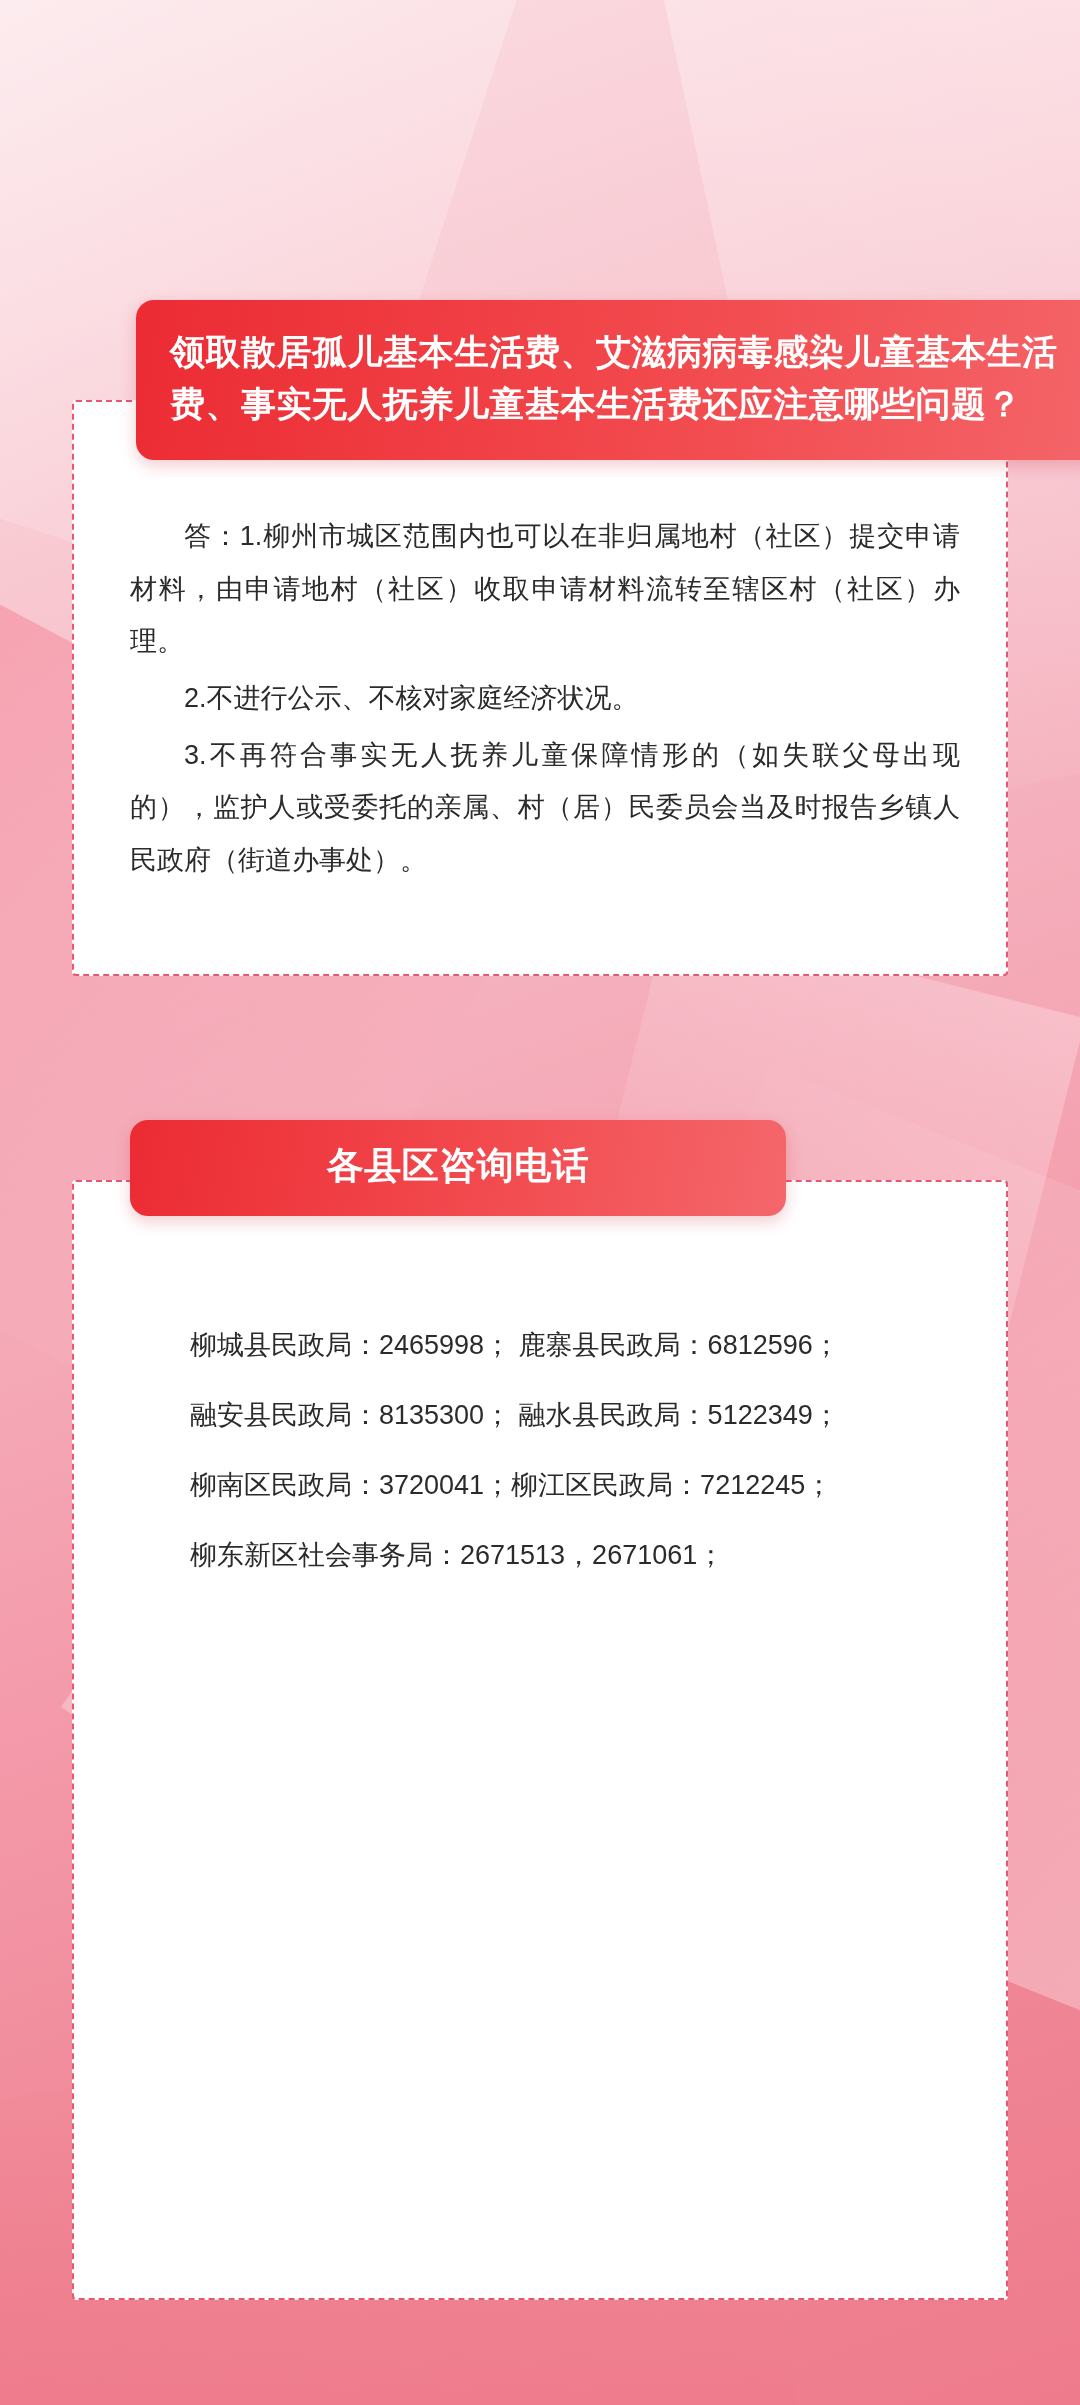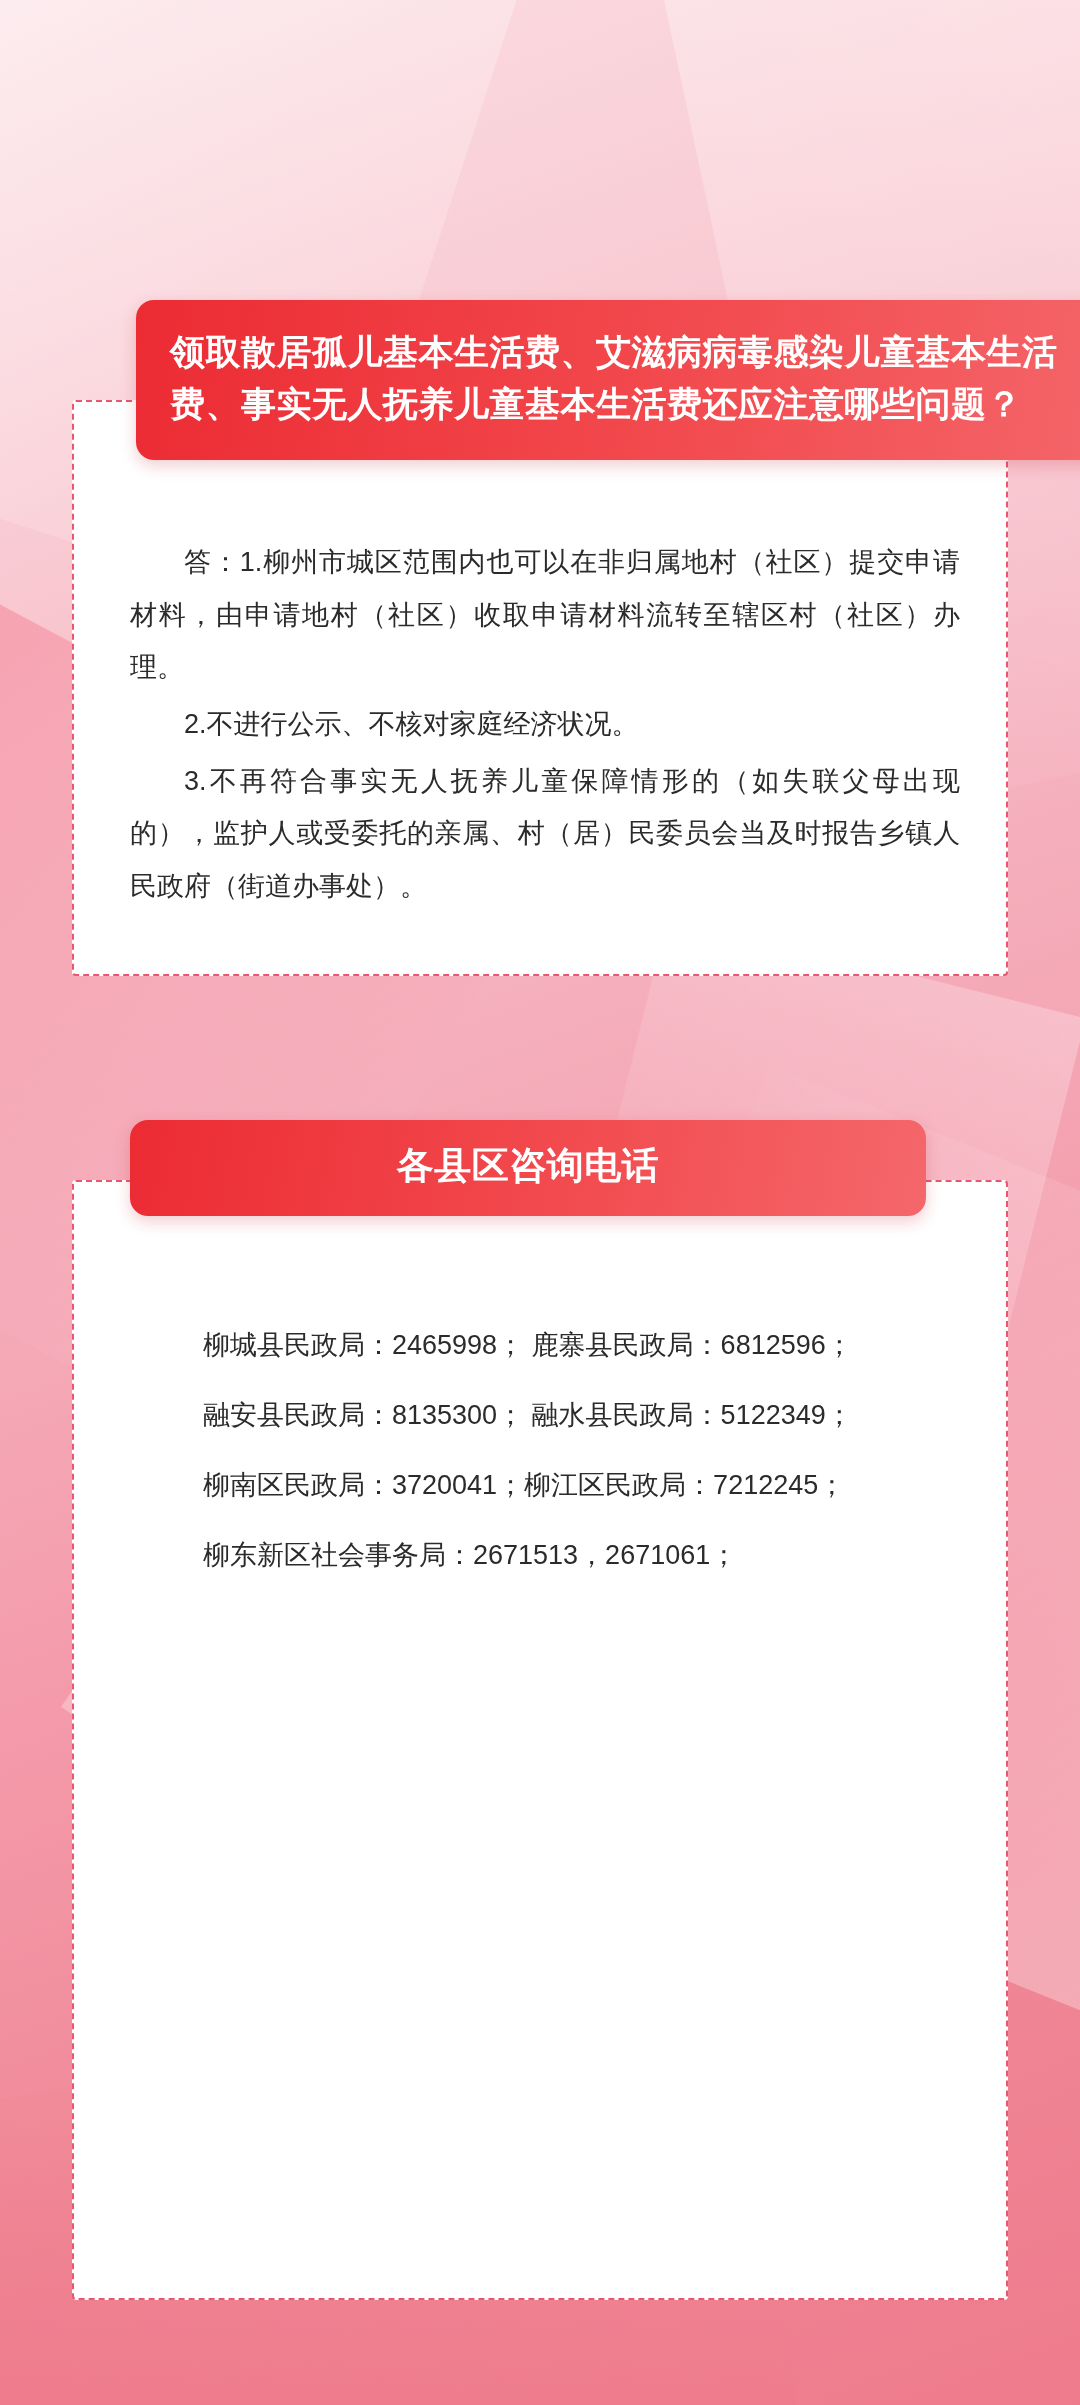--- a/index.html
+++ b/index.html
@@ -108,21 +108,21 @@
     width: 1004px;
     padding: 26px 40px 30px 34px;
   }
   #section-qa .pill-title {
     font-size: 35px;
     line-height: 1.48;
   }
   #section-qa .body {
     position: absolute;
     left: 130px;
-    top: 536px;
+    top: 510px;
     width: 830px;
     color: #2b2b2b;
     font-size: 27px;
     line-height: 1.95;
   }
   #section-qa .body p {
     margin: 0 0 4px 0;
     text-indent: 2em;
     text-align: justify;
   }
@@ -131,40 +131,39 @@
   #section-phones .dashed-frame {
     left: 72px;
     top: 1180px;
     width: 936px;
     height: 1120px;
     border-radius: 4px;
   }
   #section-phones .pill {
     left: 130px;
     top: 1120px;
-    width: 796px;
+    width: 656px;
     padding: 24px 0 28px 0;
     text-align: center;
   }
   #section-phones .pill-title {
     font-size: 37px;
     line-height: 1.2;
   }
   #section-phones .list {
     position: absolute;
     left: 190px;
     top: 1310px;
     width: 740px;
     color: #2b2b2b;
     font-size: 27px;
   }
   #section-phones .list .row {
     line-height: 70px;
     white-space: nowrap;
-    margin-left: 13px;
   }
 </style>
 </head>
 <body>
 
 <div class="poster">
 
   <div class="bg-shape shape-a"></div>
   <div class="bg-shape shape-b"></div>
   <div class="bg-shape shape-c"></div>

